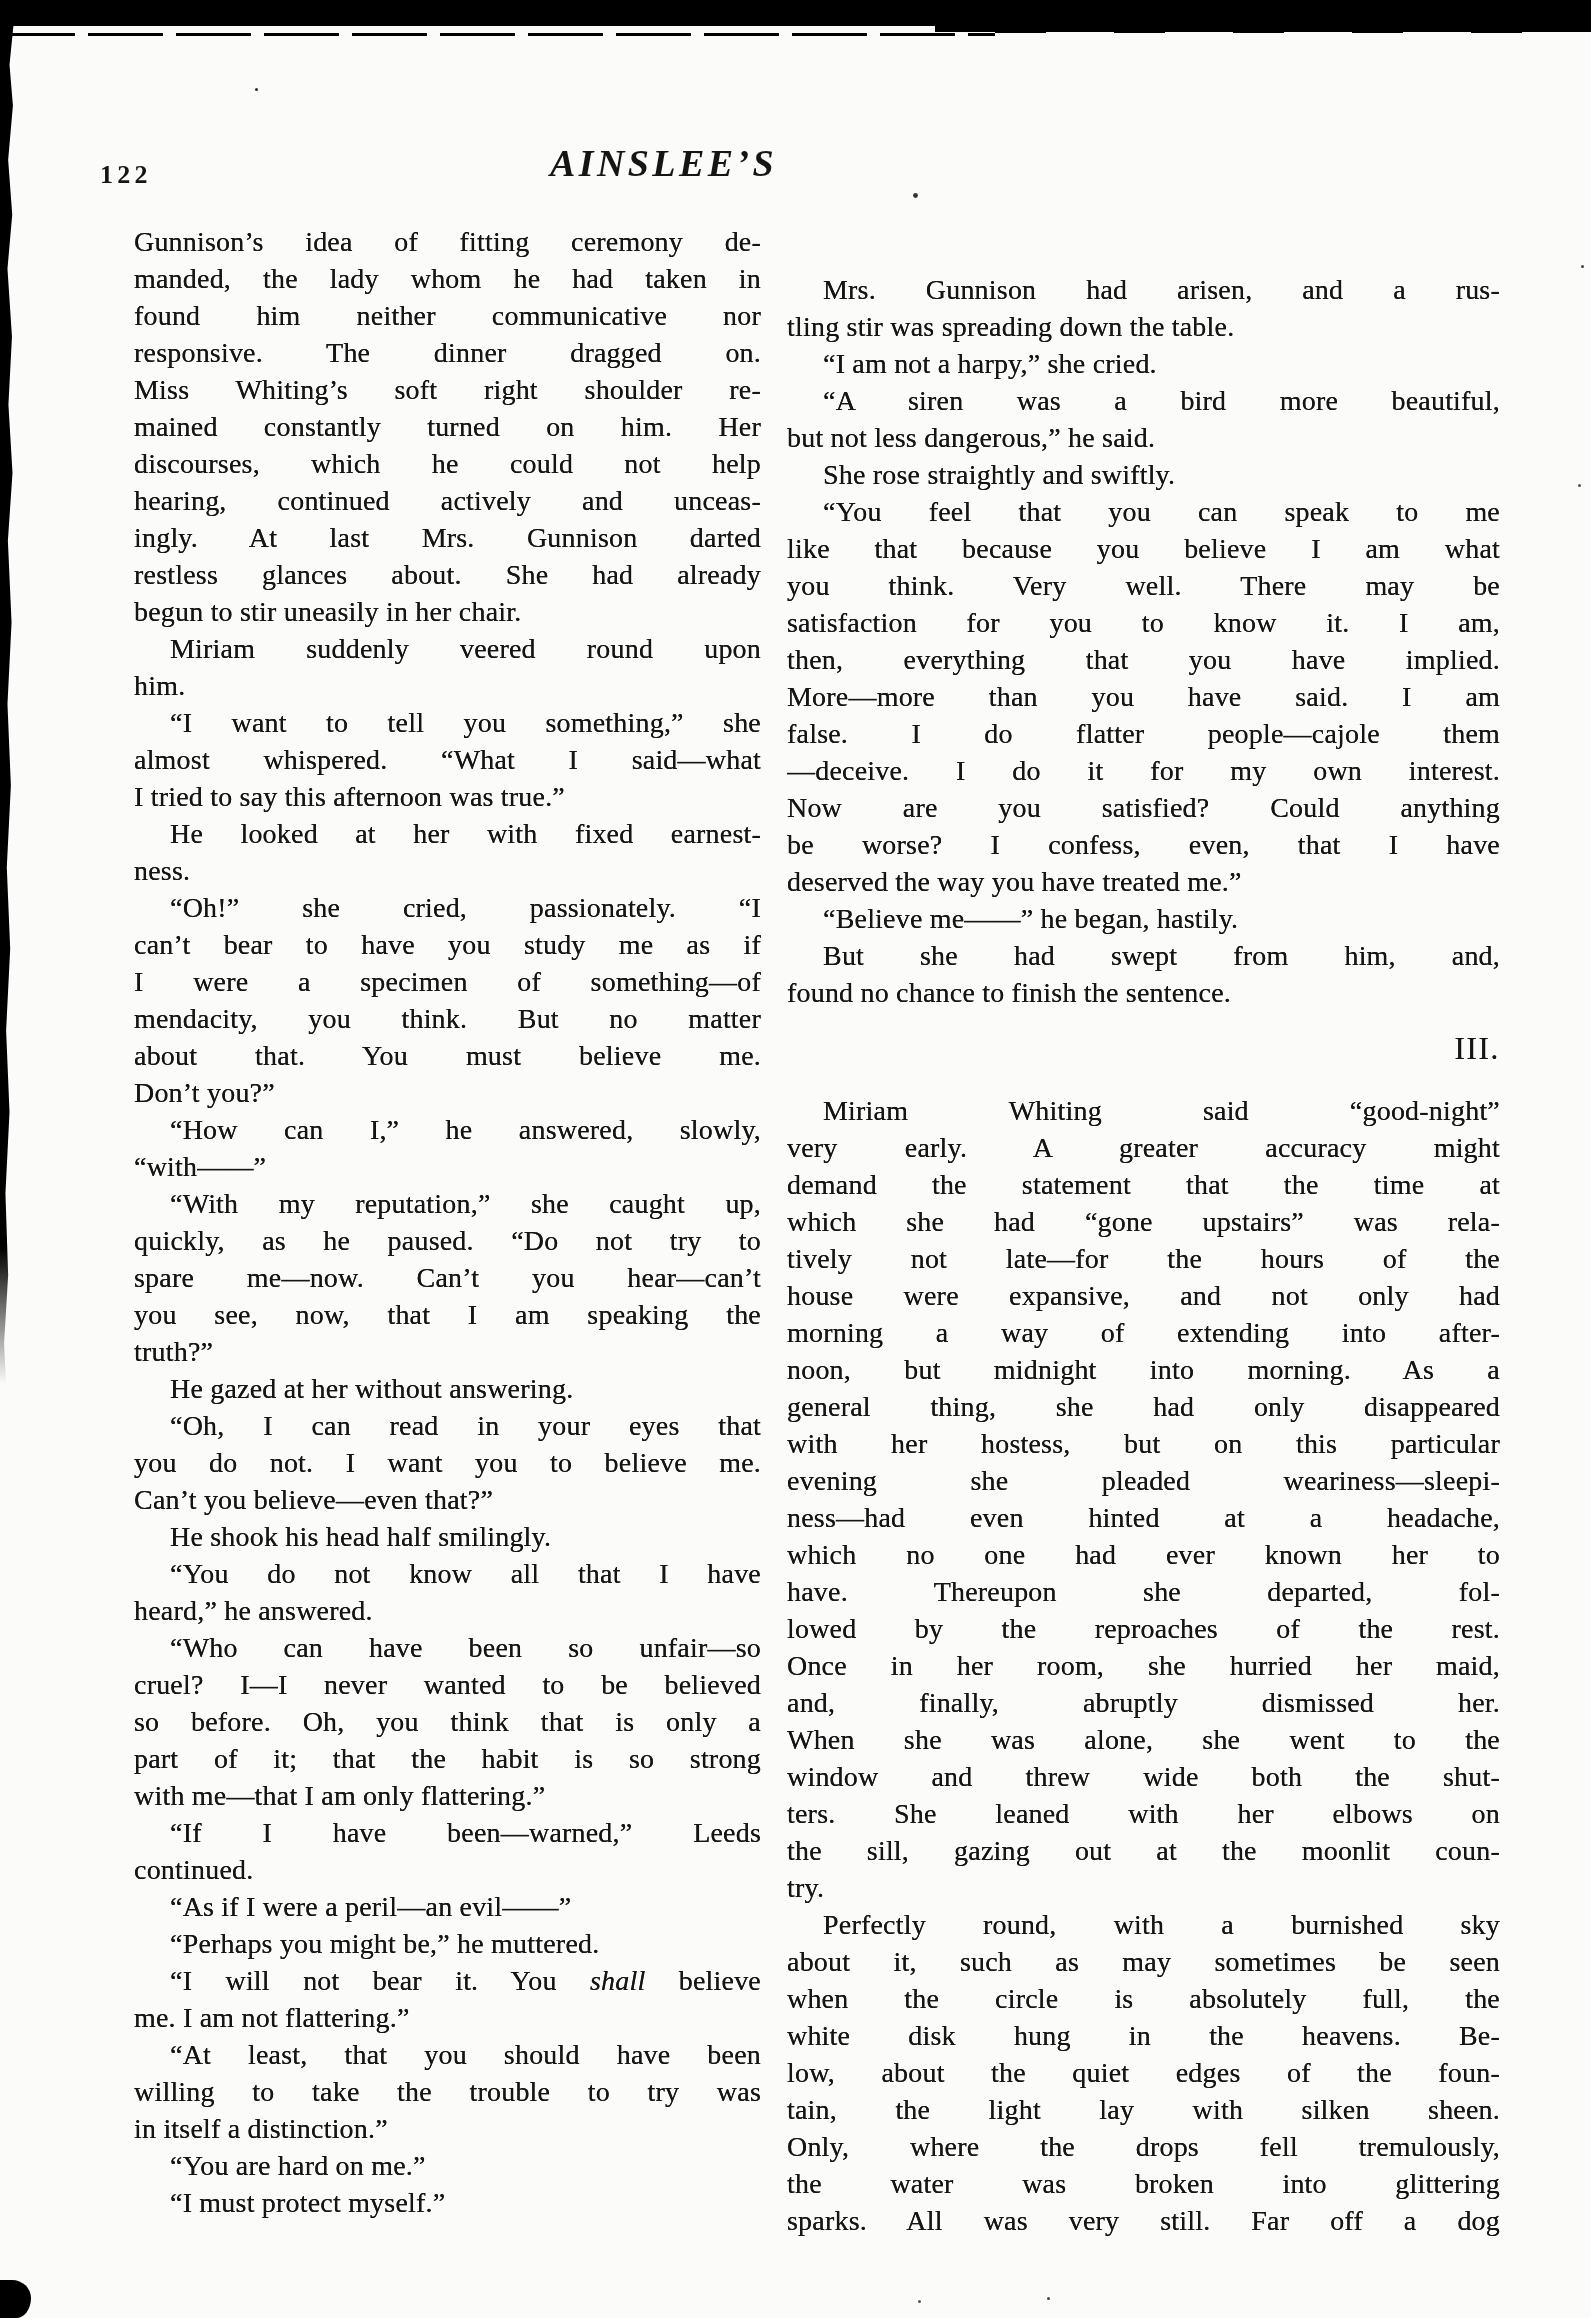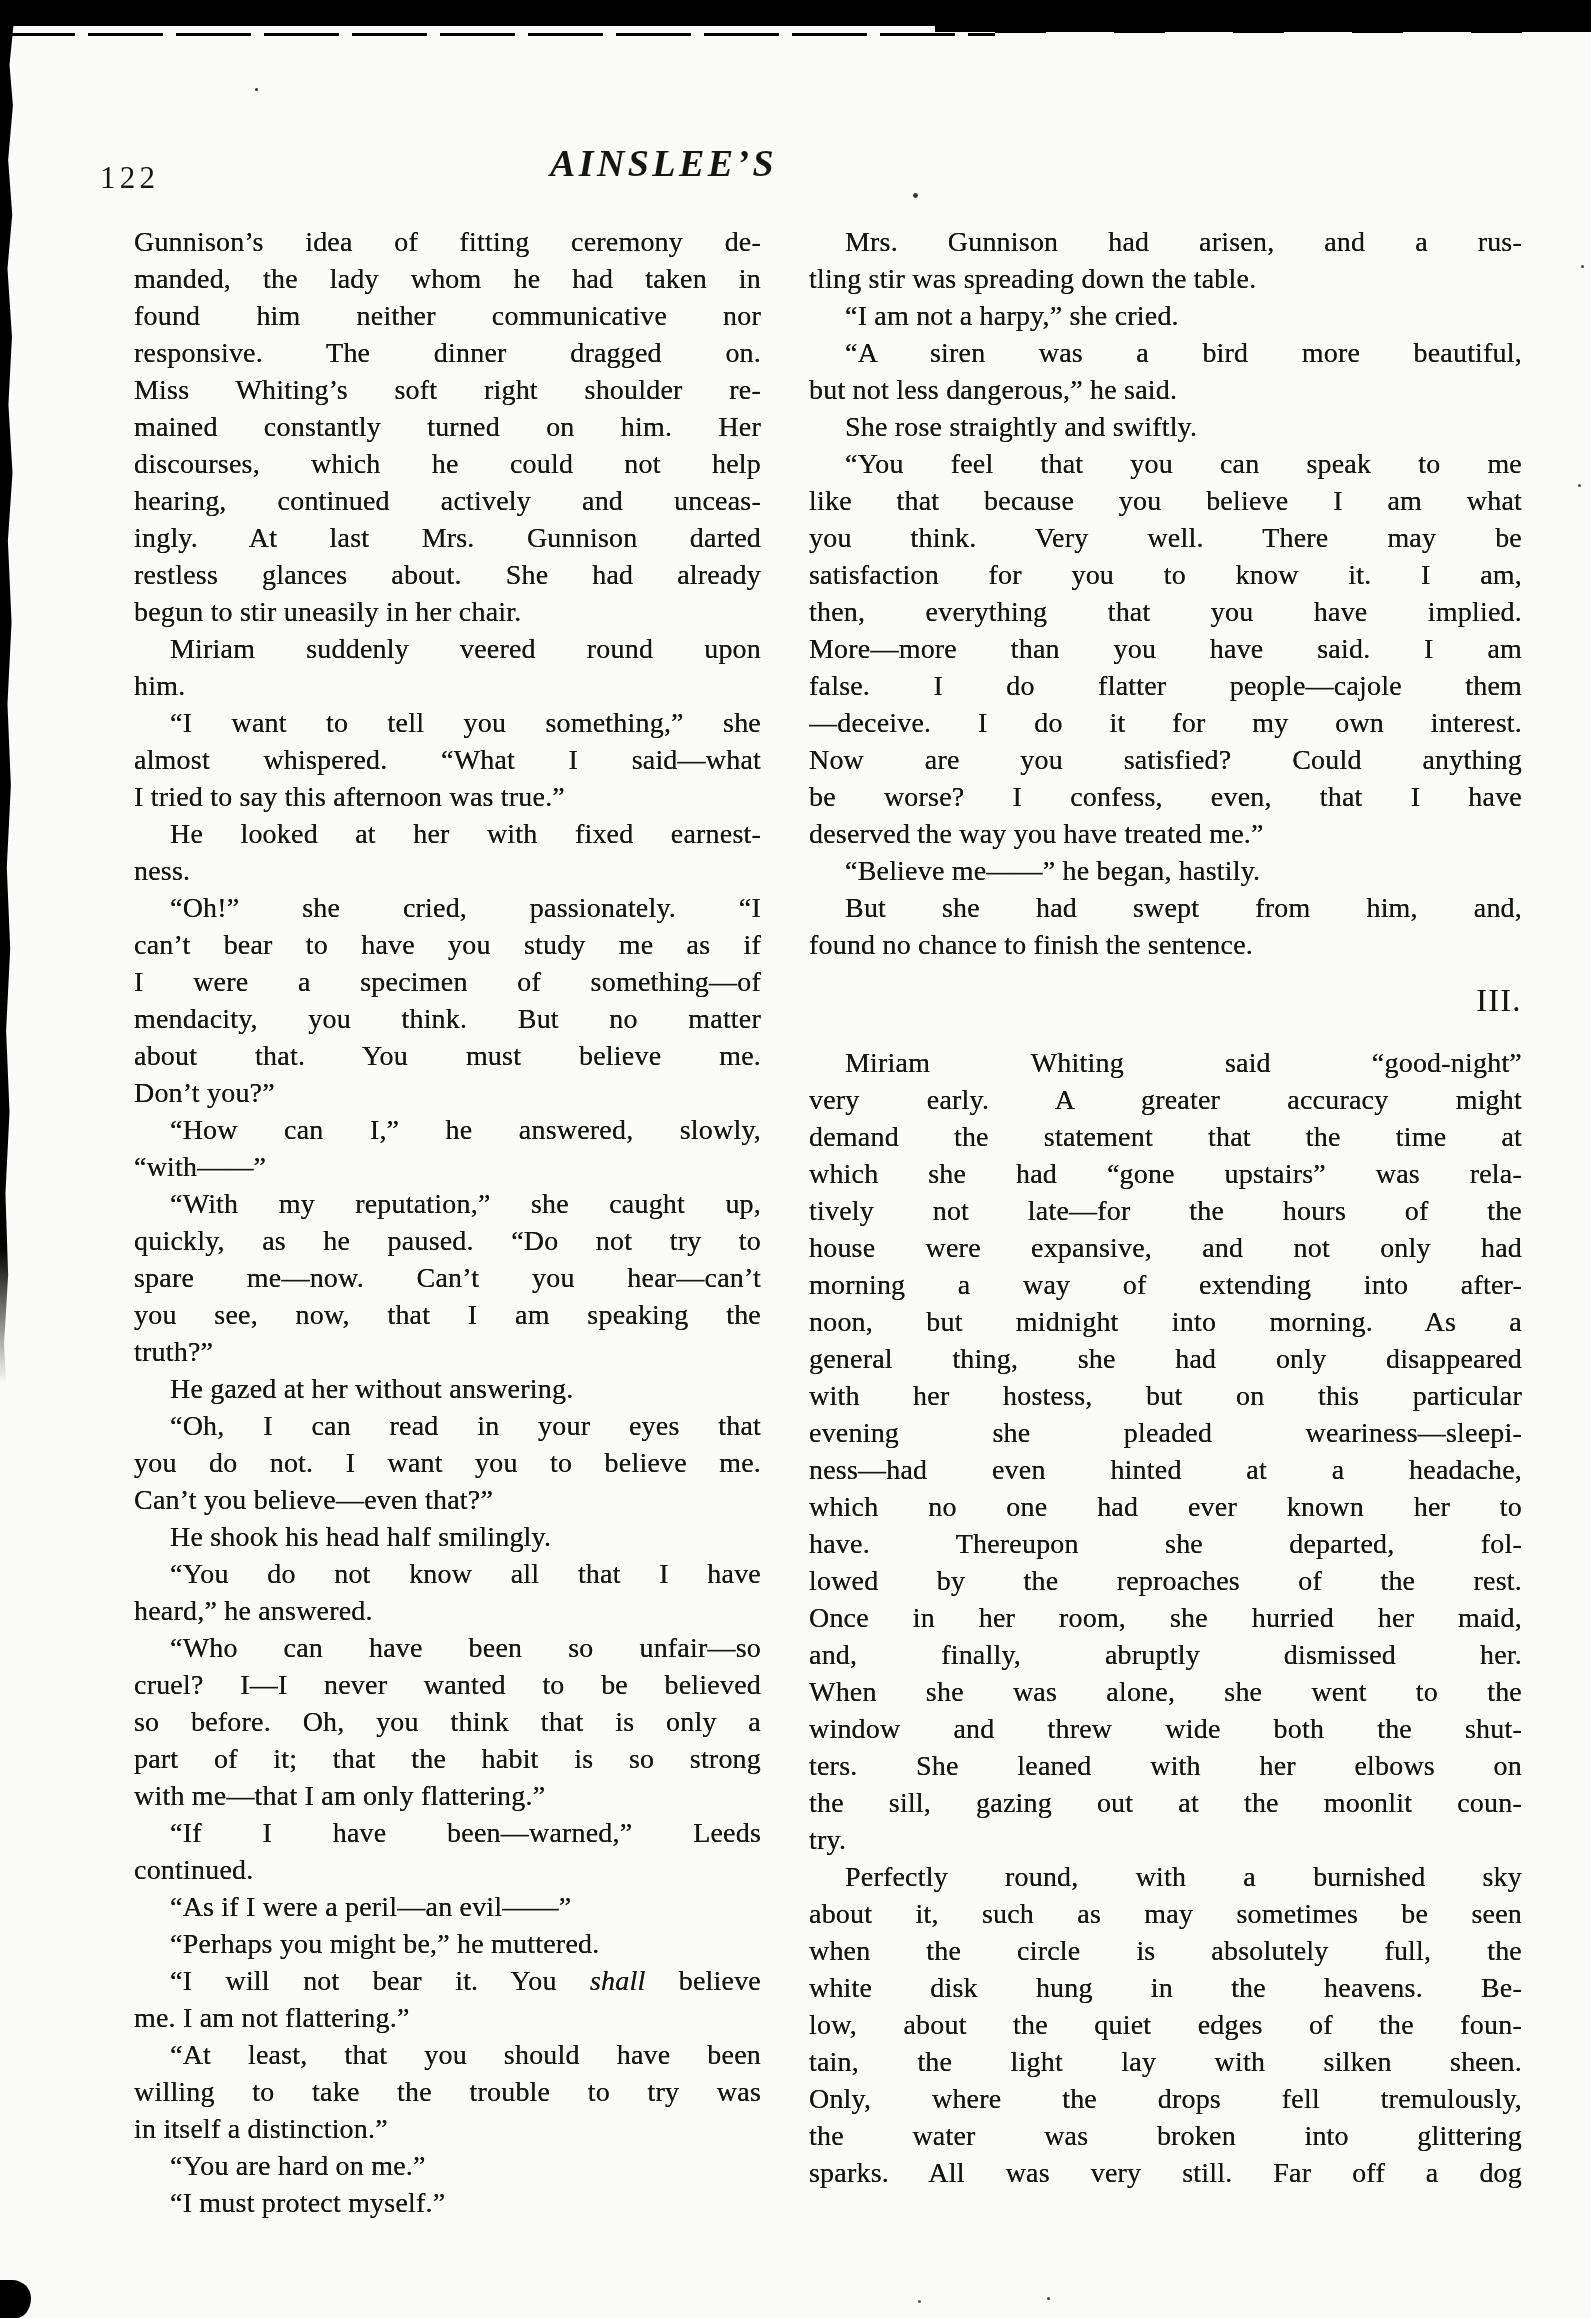--- a/index.html
+++ b/index.html
@@ -19,27 +19,27 @@
     background:repeating-linear-gradient(90deg,#000 0 51px,transparent 51px 119px);}
   .left-strip{position:absolute;left:0;top:24px;width:13.6px;height:1360px;
     background:linear-gradient(180deg,#000 0 90%,rgba(0,0,0,0) 100%);
     clip-path:polygon(0 0,100% 0,70% 3%,95% 6%,60% 10%,90% 14%,55% 18%,88% 23%,62% 28%,92% 33%,58% 38%,85% 44%,55% 50%,80% 56%,50% 62%,75% 68%,45% 74%,70% 80%,40% 86%,60% 92%,30% 97%,45% 100%,0 100%);}
   .corner-blob{position:absolute;left:0;top:2280px;width:31px;height:38px;background:#000;
     border-radius:0 70% 55% 0 / 0 55% 60% 0;}
   .specks{position:absolute;left:255px;top:88px;width:3.4px;height:3.4px;background:#2a2a2a;border-radius:50%;
     box-shadow:659px 106px 0 0.9px #333, 1326px 177px 0 0 #444, 1323px 396px 0 0 #555,
                792px 2209px 0 0 #444, 663px 2212px 0 0 #555, 6.8px 2236px 0 0.9px #222;}
   
-  .pagenum{position:absolute;left:100px;top:160px;font-size:31px;letter-spacing:4.3px;}
+  .pagenum{position:absolute;left:100px;top:160px;font-size:26px;letter-spacing:4.3px;font-weight:bold;}
   .header{position:absolute;left:417px;top:141px;width:493px;text-align:center;
     font-style:italic;font-weight:bold;font-size:38px;letter-spacing:3.4px;}
   .col{position:absolute;top:223px;font-size:28px;line-height:37px;letter-spacing:0.2px;
     text-shadow:0 0 0.4px rgba(0,0,0,.85);}
   .col-left{left:134px;width:627px;}
-  .col-right{left:809px;width:713px;}
+  .col-right{left:787px;width:713px;margin-top:48px;}
   .line{text-align:justify;text-align-last:justify;height:37px;overflow:hidden;}
   .line.end{text-align-last:left;}
   .line.indent{text-indent:36px;}
   .section-heading{text-align:right;font-size:31px;line-height:37px;
     margin-top:18.7px;margin-bottom:25.5px;letter-spacing:1.7px;}
 </style>
 </head>
 <body>
 
 <div class="page">

